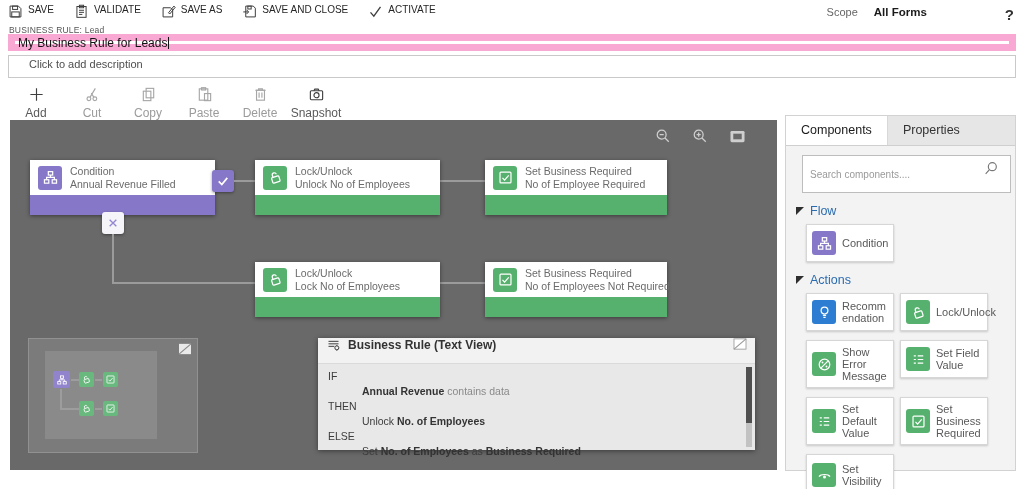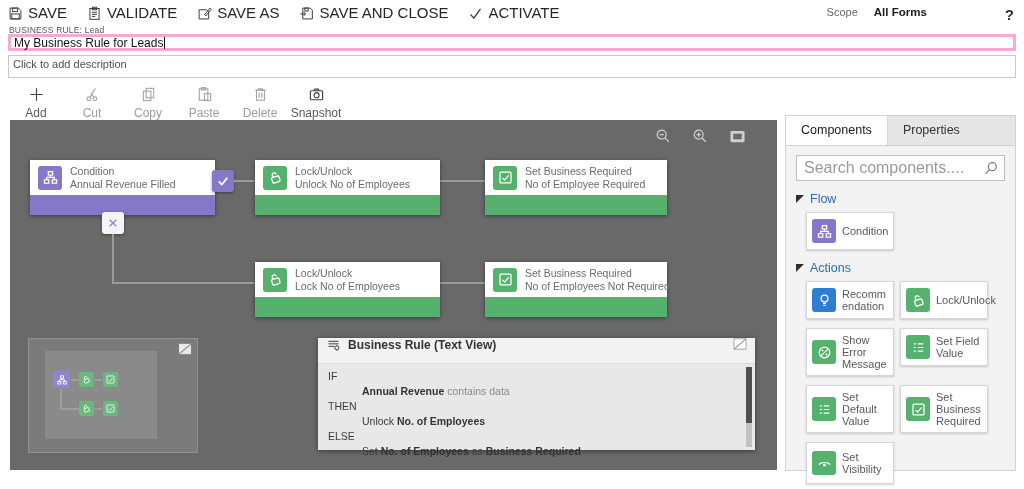--- a/index.html
+++ b/index.html
@@ -1,33 +1,33 @@
 <!DOCTYPE html>
 <html><head>
 <meta charset="utf-8">
 <style>
   * { margin:0; padding:0; box-sizing:border-box; }
   html,body { width:1024px; height:489px; background:#fff; font-family:"Liberation Sans", sans-serif; overflow:hidden; }
   #app { position:relative; width:1024px; height:489px; background:#fff; }
 
   
   .cmdbar { position:absolute; left:8px; top:4px; display:flex; align-items:center; gap:20px; }
-  .cmd { display:flex; align-items:flex-end; gap:5px; font-size:15px; color:#262626; cursor:pointer; }
+  .cmd { display:flex; align-items:flex-start; gap:5px; font-size:10px; color:#262626; cursor:pointer; }
   .cmd svg { display:block; }
   .scope-area { position:absolute; right:10px; top:6px; display:flex; align-items:flex-start; }
   .scope-label { font-size:11px; color:#666; margin-right:16px; }
   .scope-value { font-size:11.5px; font-weight:bold; color:#1a1a1a; margin-right:78px; }
   .help-q { font-size:15px; font-weight:bold; color:#333; cursor:pointer; }
 
   .entity-label { position:absolute; left:9px; top:25px; font-size:8.5px; color:#555; letter-spacing:.2px; }
-  .name-input { position:absolute; left:8px; top:34px; width:1008px; height:17px; border:3px solid #f9a8d4; background:#fff;
+  .name-input { position:absolute; left:8px; top:34px; width:1008px; height:17px; border:7px solid #f9a8d4; background:#fff;
                 font-size:12px; color:#111; padding:1px 3px; display:flex; align-items:center; }
   .caret { display:inline-block; width:1px; height:12px; background:#111; margin-left:1px; }
   .desc-box { position:absolute; left:8px; top:55px; width:1008px; height:23px; border:1px solid #c9c9c9; background:#fff;
-              font-size:11px; color:#4e4e4e; padding:2px 4px; }
+              font-size:11px; color:#4e4e4e; padding:2px 20px; }
 
   
   .edittools { position:absolute; left:14px; top:86px; display:flex; gap:12px; }
   .etool { display:flex; flex-direction:column; align-items:center; width:44px; cursor:pointer; }
   .etool .lbl { font-size:12px; margin-top:3px; }
   .etool.on .lbl { color:#5a5a5a; }
   .etool.off .lbl { color:#9b9b9b; }
   .ic-dark { stroke:#3f3f3f; fill:none; stroke-width:1.2; }
   .ic-gray { stroke:#a6a6a6; fill:none; stroke-width:1.2; }
 
@@ -75,22 +75,22 @@
   .tv-scroll { position:absolute; right:3px; top:3px; width:6px; height:80px; background:#c2c2c2; }
   .tv-thumb { position:absolute; left:0; top:0; width:6px; height:56px; background:#4f4f4f; }
 
   
   .panel { position:absolute; left:785px; top:115px; width:231px; height:356px; background:#f3f3f3; border:1px solid #d2d2d2; }
   .tabs { display:flex; height:30px; background:#e6e6e6; border-bottom:1px solid #cfcfcf; }
   .tab { padding:0 15px; line-height:29px; font-size:12.5px; cursor:pointer; }
   .tab.active { background:#fff; color:#1a1a1a; border-right:1px solid #d8d8d8; }
   .tab.inactive { color:#333; }
   .searchwrap { position:relative; margin:9px 10px 0 10px; }
-  .searchbox { width:100%; height:26px; border:1px solid #bdbdbd; background:#fff; font-size:16px; color:#333; padding:0 26px 0 7px;
-               font-family:"Liberation Sans", sans-serif; }
+  .searchbox { width:100%; height:38px; border:1px solid #bdbdbd; background:#fff; font-size:10px; color:#333; padding:0 26px 0 7px;
+               font-family:"Liberation Sans", sans-serif;margin-left:6px; }
   .searchbox::placeholder { color:#9a9a9a; }
   .searchicon { position:absolute; right:6px; top:5px; }
   .sect-head { display:flex; align-items:center; gap:6px; padding:11px 10px 6px 10px; cursor:pointer; }
   .sect-title { font-size:12.5px; color:#2b6cb0; }
   .tri { width:0; height:0; border-top:8px solid #2e2e2e; border-right:8px solid transparent; }
   .tilegrid { display:grid; grid-template-columns:88px 88px; gap:9px 6px; padding-left:20px; align-items:start; }
   .tile { background:#fff; border:1px solid #d6d6d6; box-shadow:0 1px 2px rgba(0,0,0,.18); min-height:38px;
           display:flex; align-items:center; gap:6px; padding:5px 5px; cursor:pointer; }
   .tile-icon { width:24px; height:24px; border-radius:3px; display:flex; align-items:center; justify-content:center; flex:0 0 auto; }
   .tile-label { font-size:11px; color:#595959; line-height:12px; }

